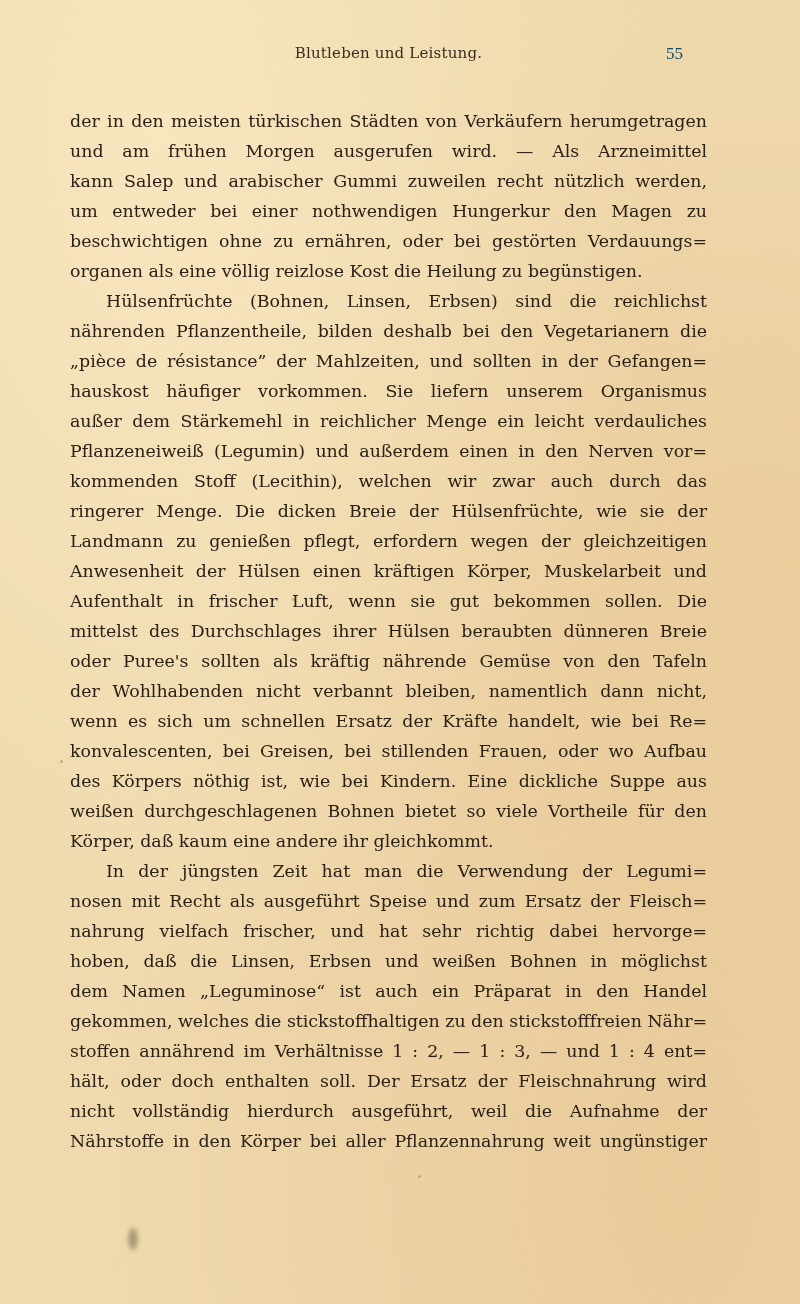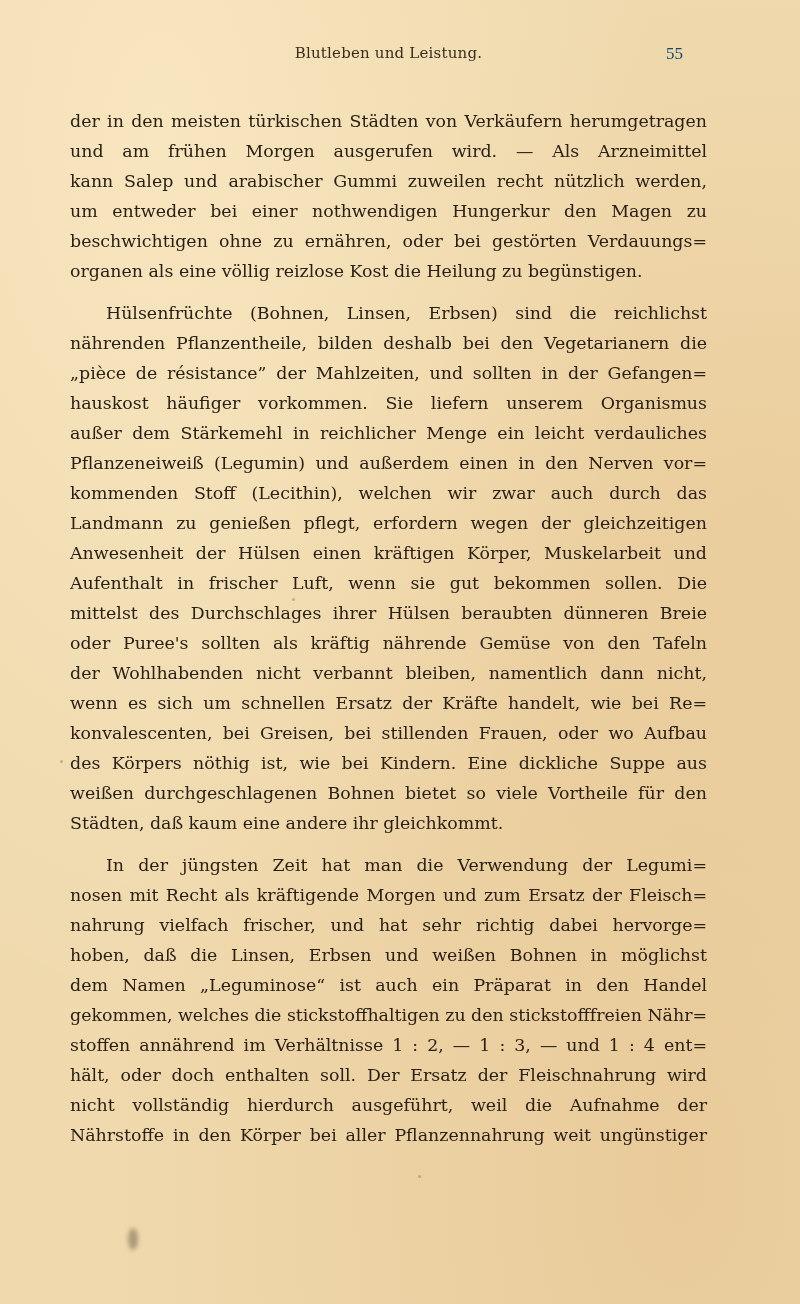--- a/index.html
+++ b/index.html
@@ -50,21 +50,21 @@
     .line {
       height: 30px;
       line-height: 30px;
       font-family: "DejaVu Serif", serif;
       font-size: 17.4px;
       white-space: nowrap;
       text-align: justify;
       text-align-last: justify;
       color: #2b2016;
     }
-    .line.indent { padding-left: 36px; margin-top: 12px; }
+    .line.indent { padding-left: 36px; }
     .line.last { text-align-last: left; }
     .smudge {
       position: absolute;
       left: 128px;
       top: 1228px;
       width: 10px;
       height: 22px;
       border-radius: 50%;
       background: rgba(90, 80, 60, 0.45);
       filter: blur(2px);
@@ -93,33 +93,34 @@
     <div class="line">um entweder bei einer nothwendigen Hungerkur den Magen zu</div>
     <div class="line">beschwichtigen ohne zu ernähren, oder bei gestörten Verdauungs=</div>
     <div class="line last">organen als eine völlig reizlose Kost die Heilung zu begünstigen.</div>
     <div class="line indent">Hülsenfrüchte (Bohnen, Linsen, Erbsen) sind die reichlichst</div>
     <div class="line">nährenden Pflanzentheile, bilden deshalb bei den Vegetarianern die</div>
     <div class="line">„pièce de résistance” der Mahlzeiten, und sollten in der Gefangen=</div>
     <div class="line">hauskost häufiger vorkommen. Sie liefern unserem Organismus</div>
     <div class="line">außer dem Stärkemehl in reichlicher Menge ein leicht verdauliches</div>
     <div class="line">Pflanzeneiweiß (Legumin) und außerdem einen in den Nerven vor=</div>
     <div class="line">kommenden Stoff (Lecithin), welchen wir zwar auch durch das</div>
+    <div class="line">ringerer Menge. Die dicken Breie der Hülsenfrüchte, wie sie der</div>
     <div class="line">Landmann zu genießen pflegt, erfordern wegen der gleichzeitigen</div>
     <div class="line">Anwesenheit der Hülsen einen kräftigen Körper, Muskelarbeit und</div>
     <div class="line">Aufenthalt in frischer Luft, wenn sie gut bekommen sollen. Die</div>
     <div class="line">mittelst des Durchschlages ihrer Hülsen beraubten dünneren Breie</div>
     <div class="line">oder Puree's sollten als kräftig nährende Gemüse von den Tafeln</div>
     <div class="line">der Wohlhabenden nicht verbannt bleiben, namentlich dann nicht,</div>
     <div class="line">wenn es sich um schnellen Ersatz der Kräfte handelt, wie bei Re=</div>
     <div class="line">konvalescenten, bei Greisen, bei stillenden Frauen, oder wo Aufbau</div>
     <div class="line">des Körpers nöthig ist, wie bei Kindern. Eine dickliche Suppe aus</div>
     <div class="line">weißen durchgeschlagenen Bohnen bietet so viele Vortheile für den</div>
-    <div class="line last">Städten, daß kaum eine andere ihr gleichkommt.</div>
+    <div class="line last">Körper, daß kaum eine andere ihr gleichkommt.</div>
     <div class="line indent">In der jüngsten Zeit hat man die Verwendung der Legumi=</div>
-    <div class="line">nosen mit Recht als kräftigende Morgen und zum Ersatz der Fleisch=</div>
+    <div class="line">nosen mit Recht als ausgeführt Speise und zum Ersatz der Fleisch=</div>
     <div class="line">nahrung vielfach frischer, und hat sehr richtig dabei hervorge=</div>
     <div class="line">hoben, daß die Linsen, Erbsen und weißen Bohnen in möglichst</div>
     <div class="line">dem Namen „Leguminose“ ist auch ein Präparat in den Handel</div>
     <div class="line">gekommen, welches die stickstoffhaltigen zu den stickstofffreien Nähr=</div>
     <div class="line">stoffen annährend im Verhältnisse 1 : 2, — 1 : 3, — und 1 : 4 ent=</div>
     <div class="line">hält, oder doch enthalten soll. Der Ersatz der Fleischnahrung wird</div>
     <div class="line">nicht vollständig hierdurch ausgeführt, weil die Aufnahme der</div>
     <div class="line">Nährstoffe in den Körper bei aller Pflanzennahrung weit ungünstiger</div>
   </div>
 

